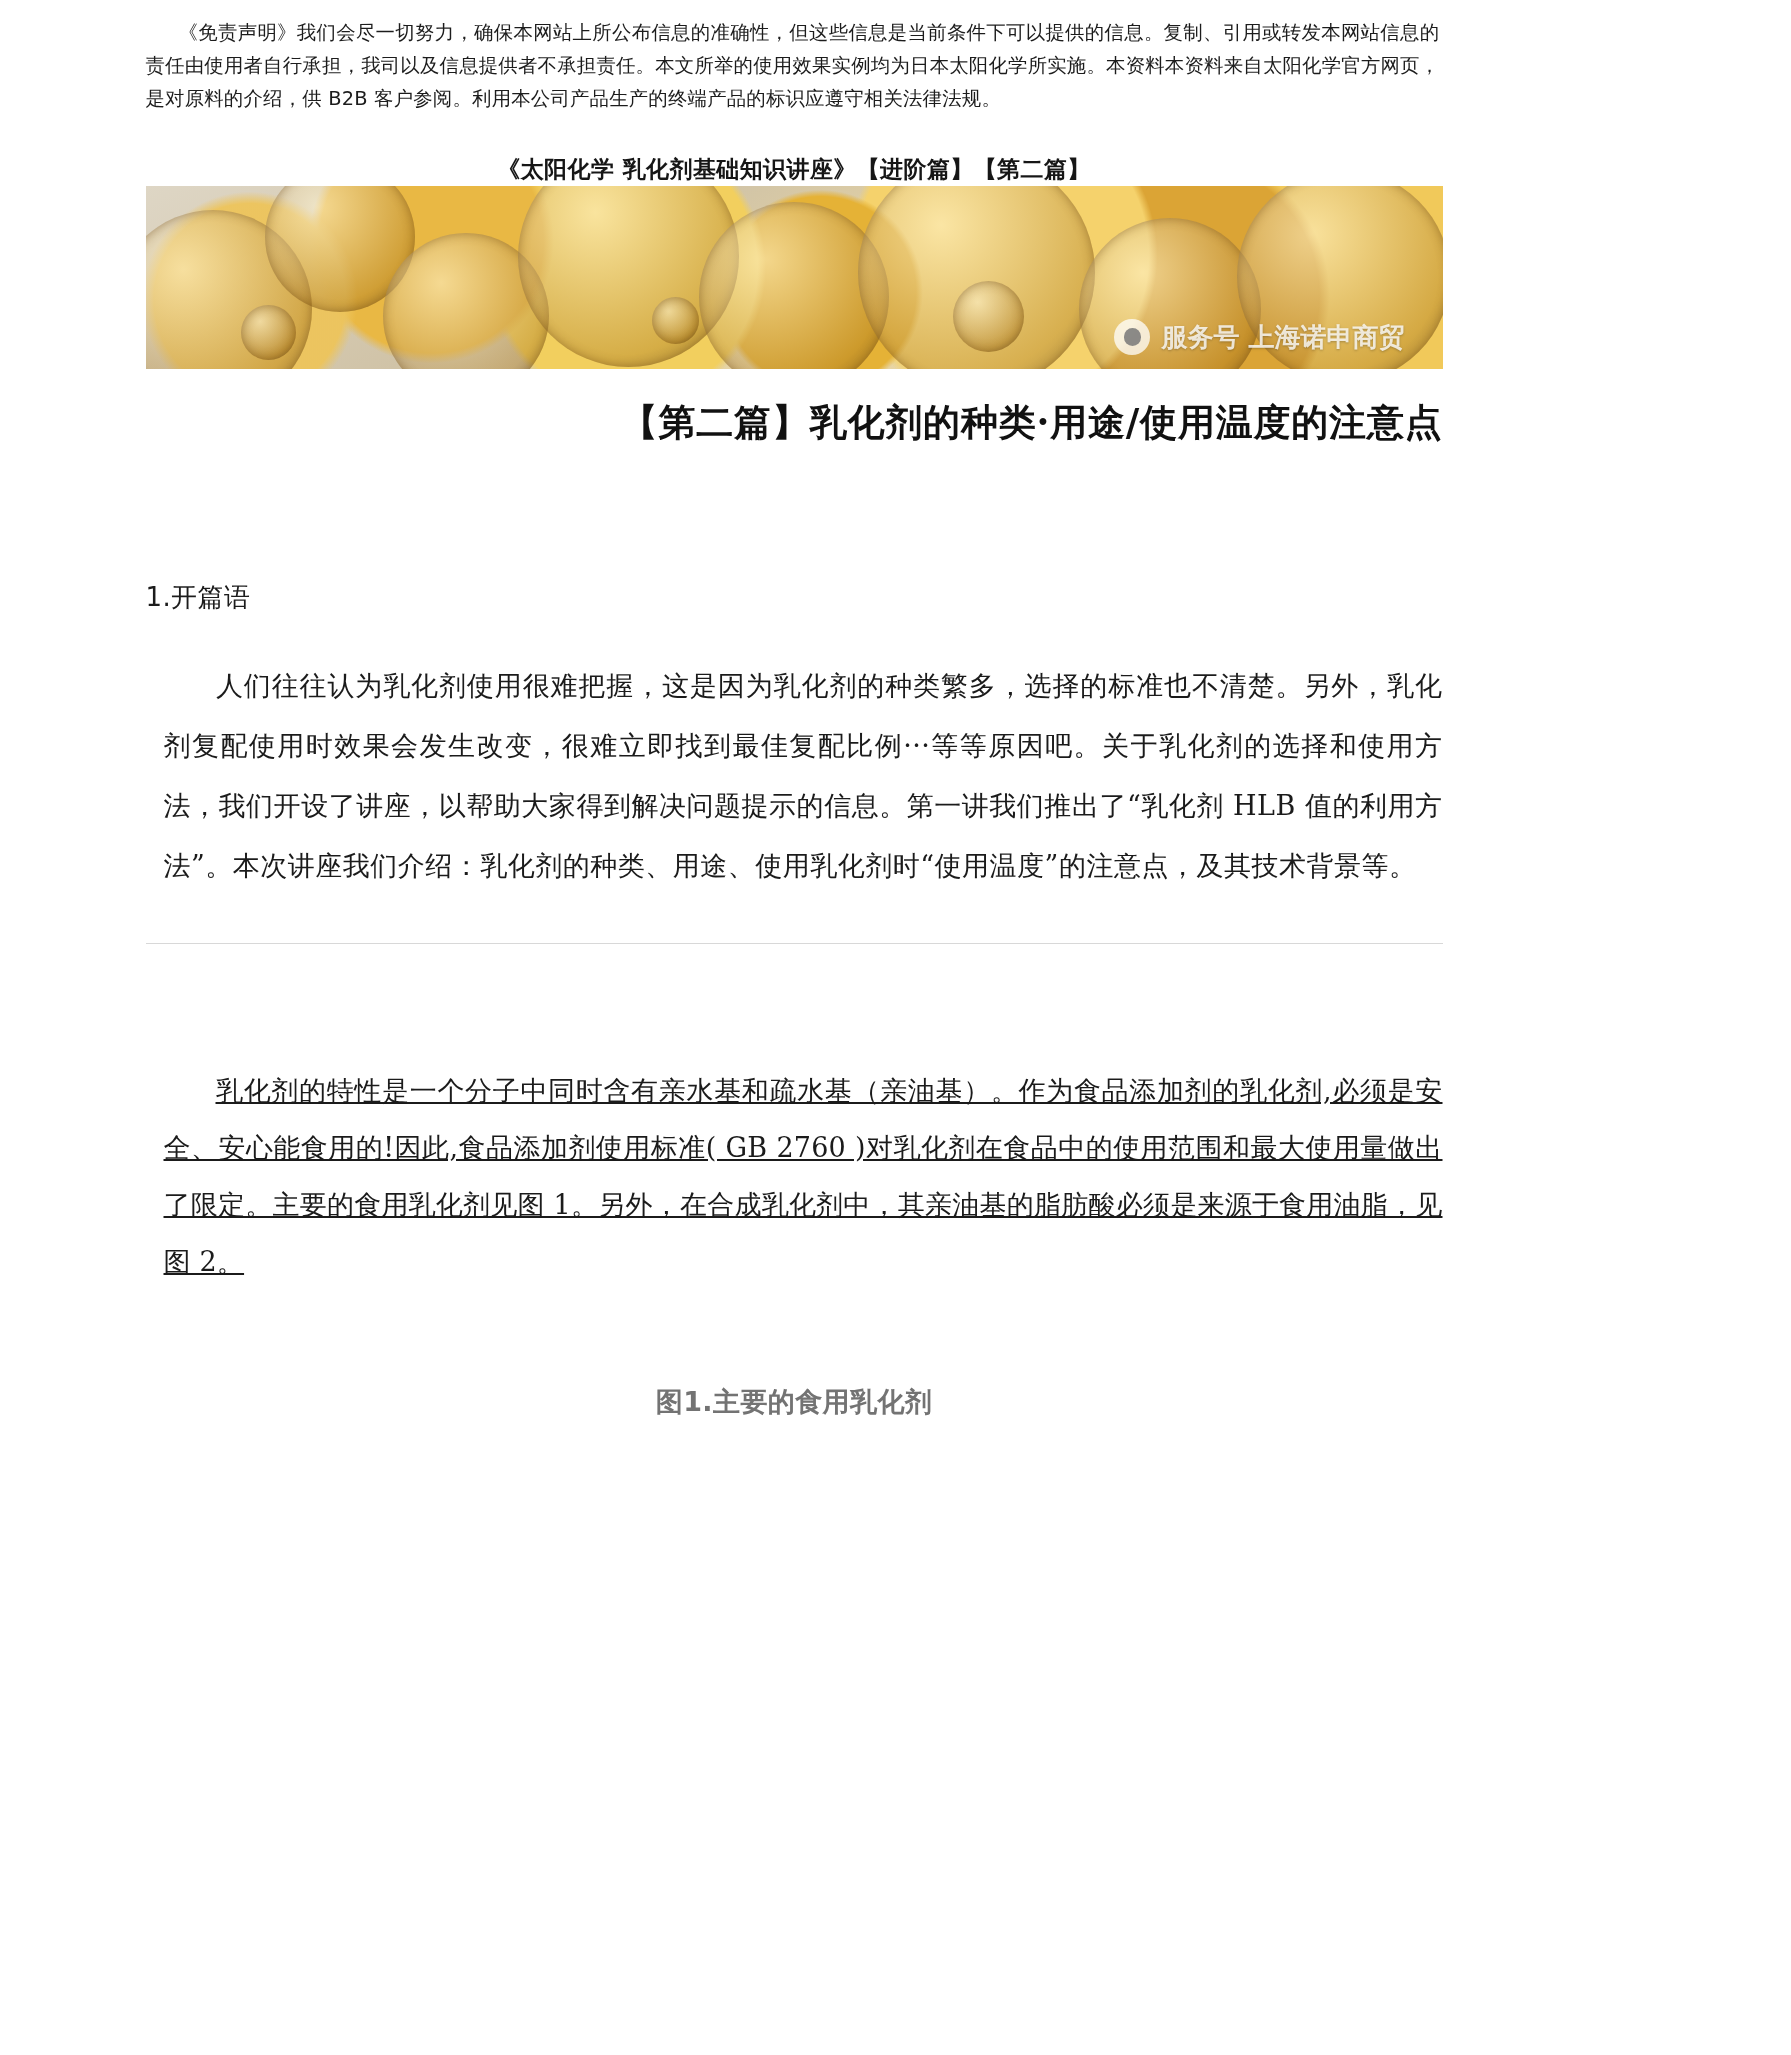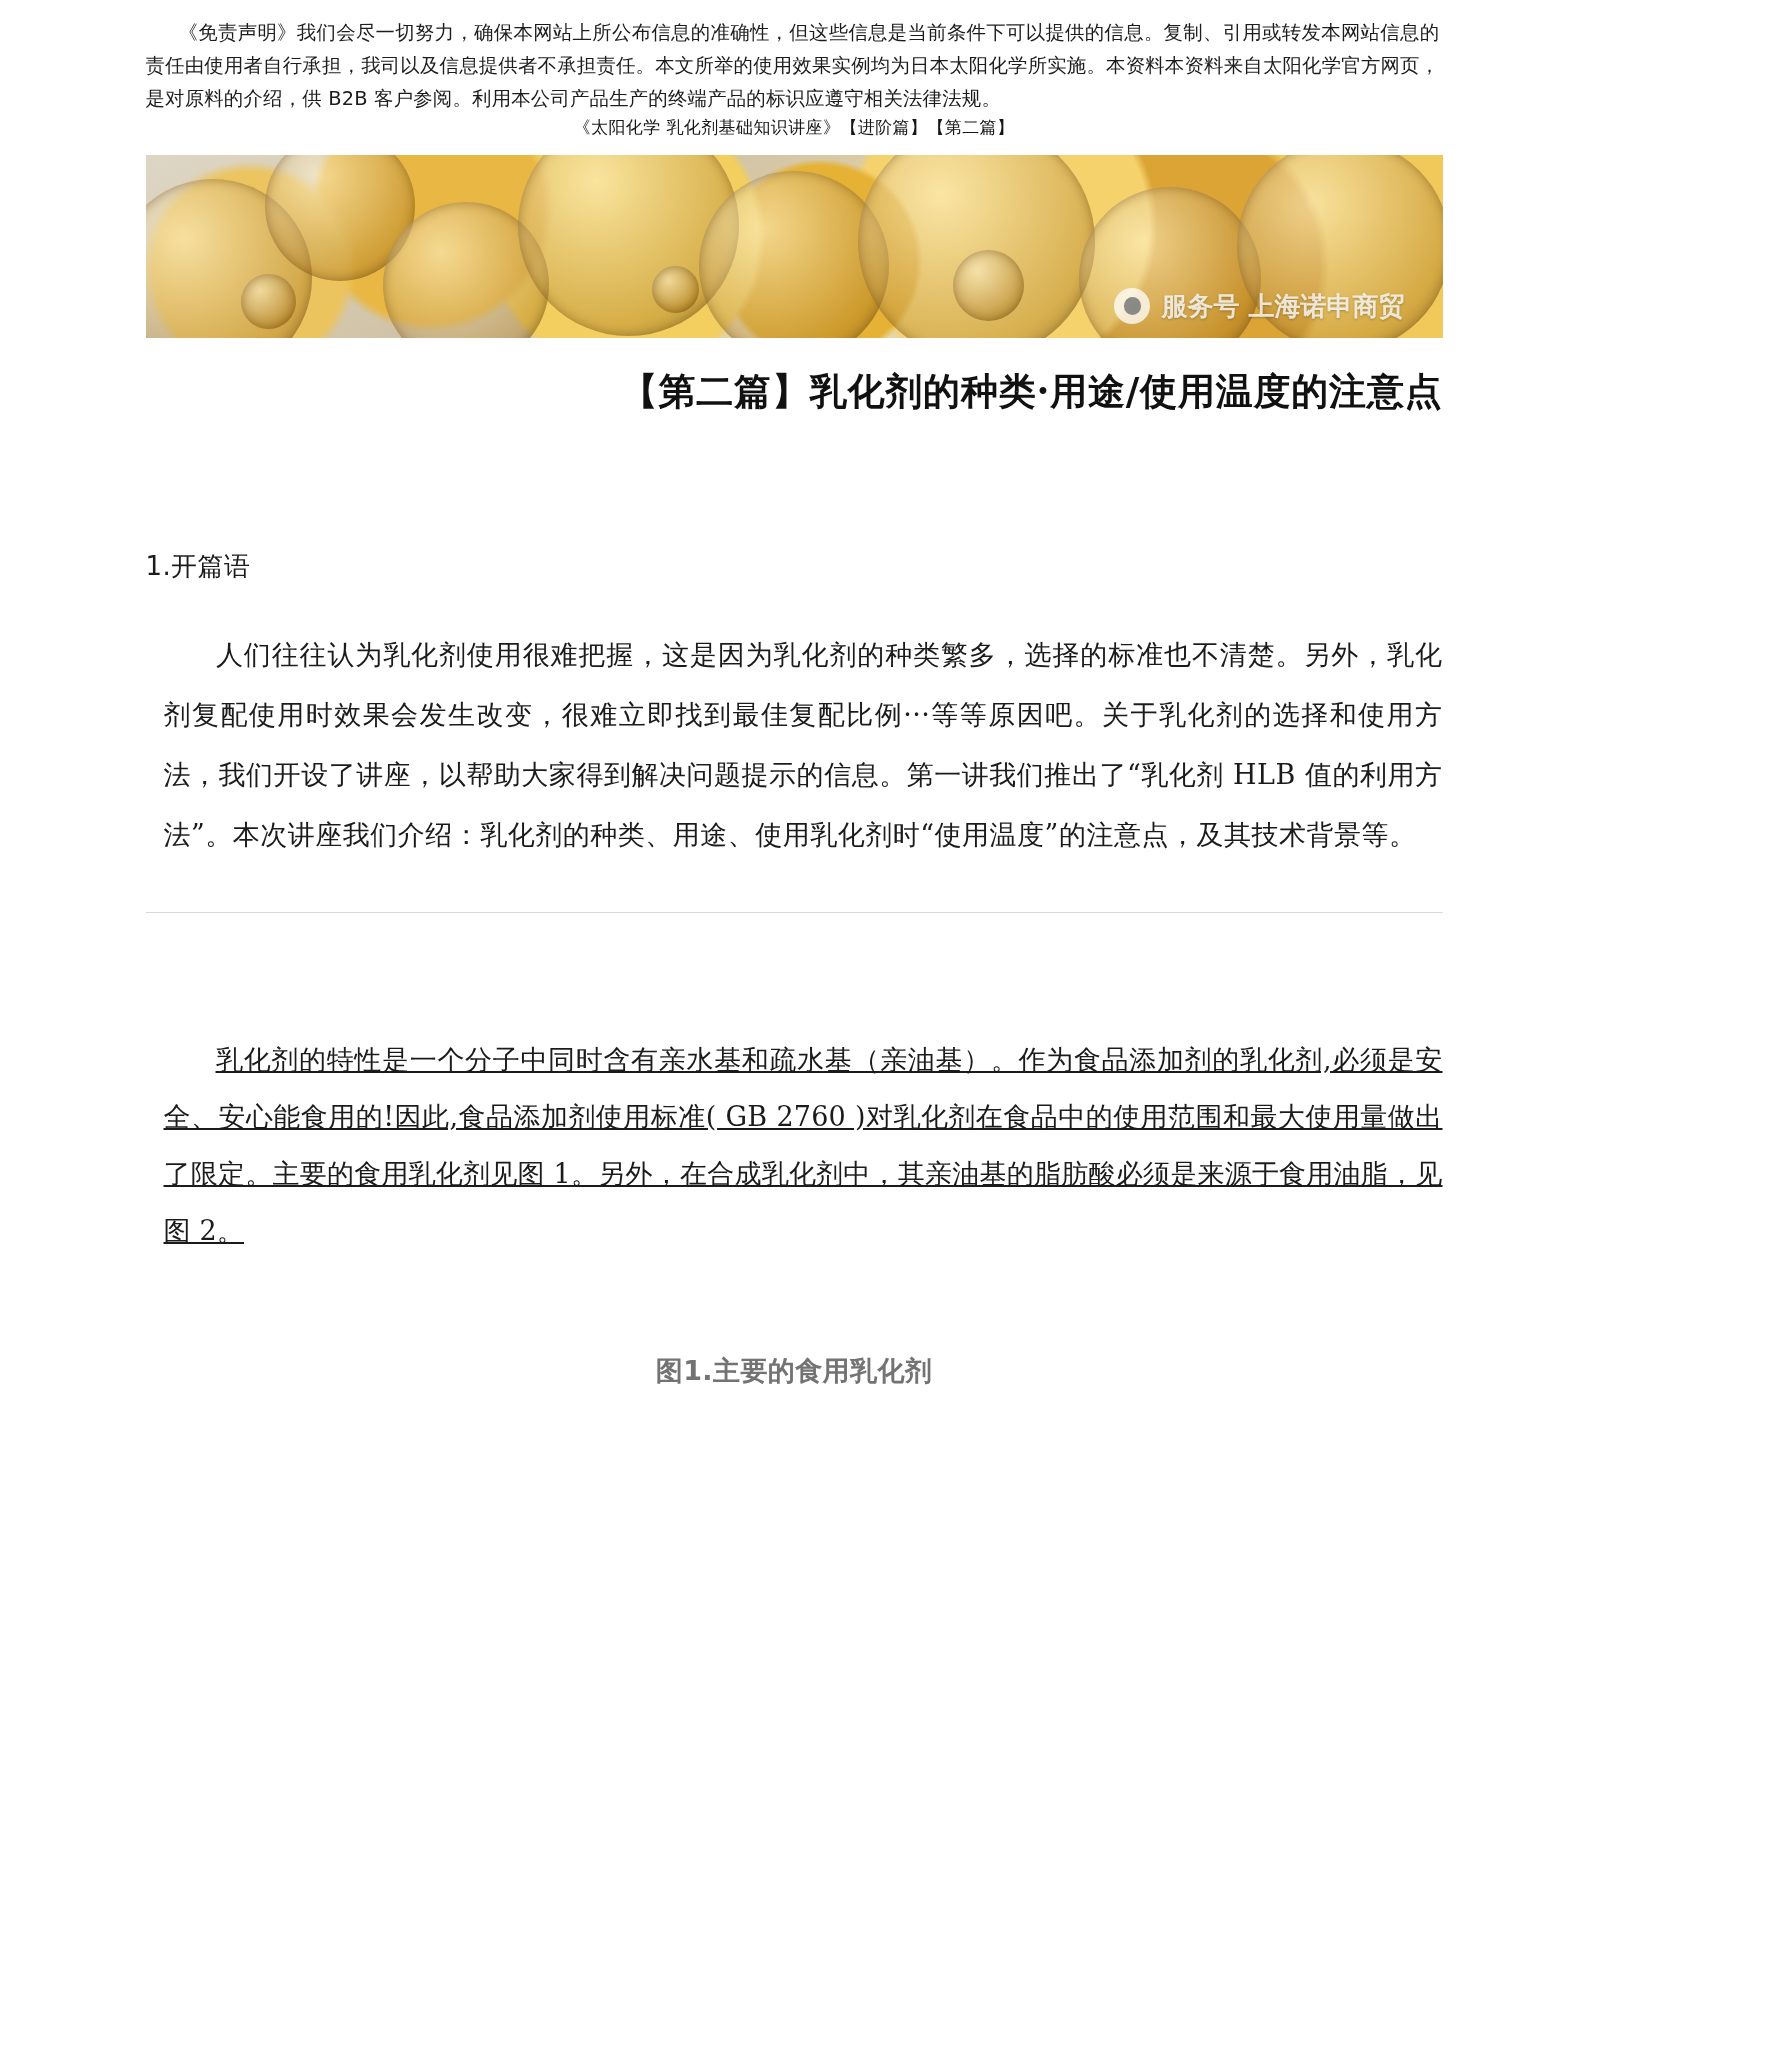--- a/index.html
+++ b/index.html
@@ -39,32 +39,33 @@
     margin: 0 0 0 0;
     padding: 0 3.2px 0 0;
   }
   .disclaimer .indent {
     display: inline-block;
     width: 33px;
   }
 
   
   .series-line {
+    margin-top: 38px;
     text-align: center;
     font-family: "DejaVu Sans", "Liberation Sans", sans-serif;
-    font-size: 17px;
-    font-weight: 400;
+    font-size: 23px;
+    font-weight: 700;
     color: #161616;
     letter-spacing: 0.4px;
   }
 
   
   .banner {
     position: relative;
-    margin-top: 16px;
+    margin-top: 1px;
     height: 183px;
     overflow: hidden;
     background: #cfc9bd;
   }
   .banner .bg {
     position: absolute;
     inset: 0;
     background:
       radial-gradient(circle at 8% 62%, rgba(235,196,96,0.95) 0 8%, rgba(220,175,70,0.0) 9%),
       radial-gradient(circle at 22% 30%, #e7b84a 0 11%, rgba(231,184,74,0) 12%),

